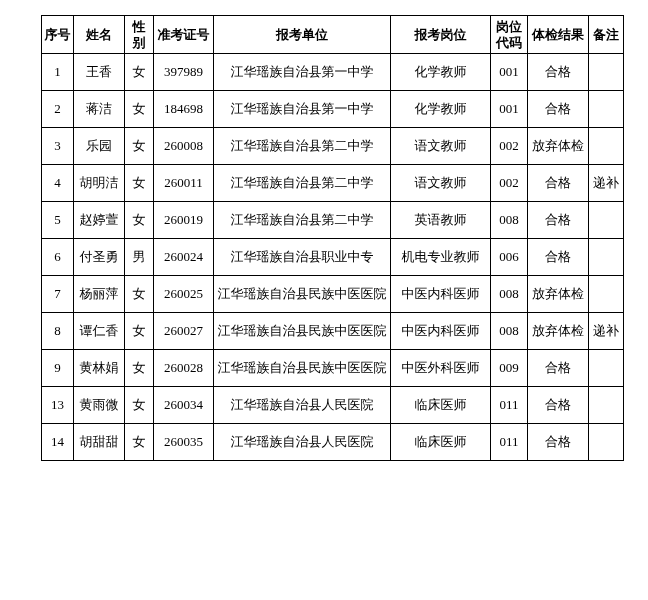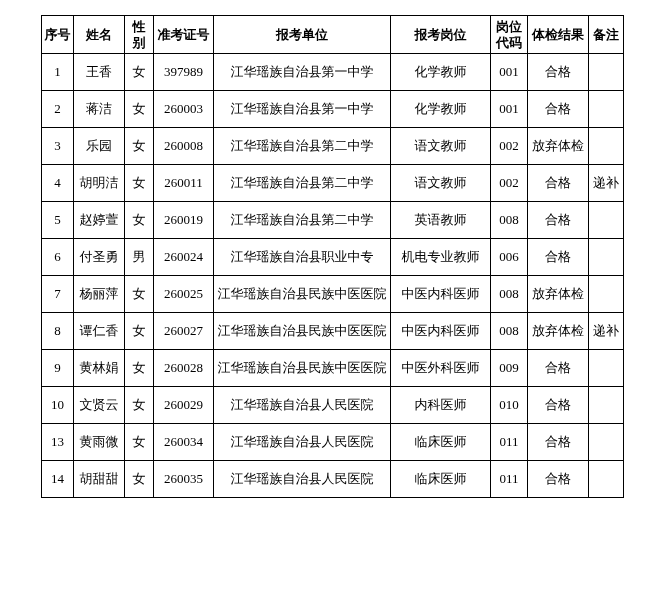--- a/index.html
+++ b/index.html
@@ -91,21 +91,21 @@
           <td>江华瑶族自治县第一中学</td>
           <td>化学教师</td>
           <td>001</td>
           <td>合格</td>
           <td></td>
         </tr>
         <tr>
           <td>2</td>
           <td>蒋洁</td>
           <td>女</td>
-          <td>260003</td>
+          <td>184698</td>
           <td>江华瑶族自治县第一中学</td>
           <td>化学教师</td>
           <td>001</td>
           <td>合格</td>
           <td></td>
         </tr>
         <tr>
           <td>3</td>
           <td>乐园</td>
           <td>女</td>
@@ -176,31 +176,20 @@
           <td>黄林娟</td>
           <td>女</td>
           <td>260028</td>
           <td>江华瑶族自治县民族中医医院</td>
           <td>中医外科医师</td>
           <td>009</td>
           <td>合格</td>
           <td></td>
         </tr>
         <tr>
-          <td>10</td>
-          <td>文贤云</td>
-          <td>女</td>
-          <td>260029</td>
-          <td>江华瑶族自治县人民医院</td>
-          <td>内科医师</td>
-          <td>010</td>
-          <td>合格</td>
-          <td></td>
-        </tr>
-        <tr>
           <td>13</td>
           <td>黄雨微</td>
           <td>女</td>
           <td>260034</td>
           <td>江华瑶族自治县人民医院</td>
           <td>临床医师</td>
           <td>011</td>
           <td>合格</td>
           <td></td>
         </tr>

